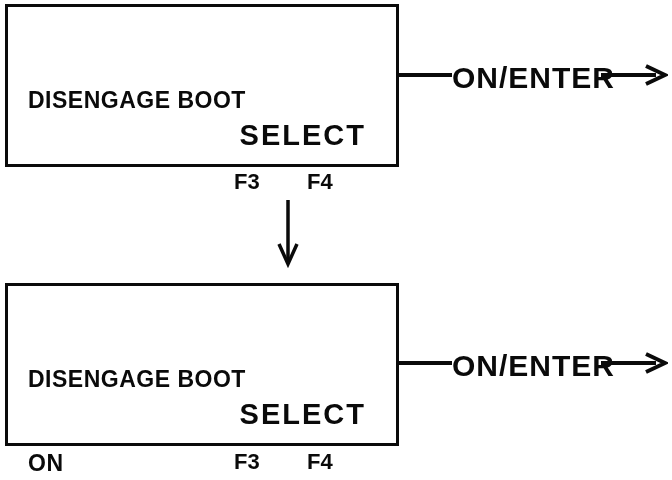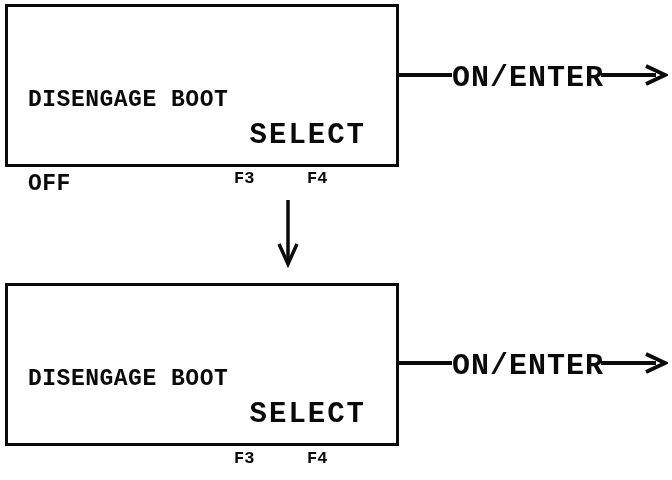--- a/index.html
+++ b/index.html
@@ -1,50 +1,49 @@
 <!DOCTYPE html>
 <html style="--ink: #0a0a0a; --paper: #ffffff;"><head>
 <meta charset="utf-8">
 <style>
   :root { --ink:#0a0a0a; --paper:#ffffff; }
   html,body { margin:0; padding:0; background:var(--paper); }
   .figure {
     position:relative; width:672px; height:480px;
     background:var(--paper); overflow:hidden;
-    font-family:Liberation Mono, monospace;
+    font-family:Liberation Sans, sans-serif;
     font-weight:bold; color:var(--ink);
   }
   .screen {
     position:absolute; left:5px; width:394px; height:163px;
     border:3px solid var(--ink); box-sizing:border-box; background:var(--paper);
   }
   .screen .title {
     position:absolute; left:20px; top:23px;
     font-size:23px; line-height:28px; letter-spacing:0.5px; white-space:pre;
   }
   .screen .select {
     position:absolute; right:30px; top:112px;
     font-size:29px; letter-spacing:2px;
   }
-  .fkey { position:absolute; font-size:17px; letter-spacing:0; }
+  .fkey { position:absolute; font-size:22px; letter-spacing:0; }
   .conn-line { position:absolute; left:397px; width:55px; height:4px; background:var(--ink); }
   .conn-label { position:absolute; left:452px; font-size:30px; letter-spacing:1px; white-space:nowrap; }
   .right-arrow { position:absolute; left:600px; }
   .down-arrow { position:absolute; left:276px; top:198px; }
   svg line, svg path { stroke:var(--ink); }
 </style>
 </head>
 <body>
 
 <div class="figure">
 
   <div class="screen" style="top:4px;">
     <div class="title">
       <div>DISENGAGE BOOT</div>
-      <div>OFF</div>
     </div>
     <div class="select">SELECT</div>
   </div>
   <div class="fkey" style="left:234px; top:169px;">F3</div>
   <div class="fkey" style="left:307px; top:169px;">F4</div>
 
   <div class="conn-line" style="top:73px;"></div>
   <div class="conn-label" style="top:61px;">ON/ENTER</div>
   <svg class="right-arrow" style="top:63px;" width="68" height="24" viewBox="0 0 68 24">
     <line x1="1" y1="12" x2="56" y2="12" stroke-width="4"></line>
@@ -52,20 +51,21 @@
   </svg>
 
   <svg class="down-arrow" width="24" height="70" viewBox="0 0 24 70">
     <line x1="12" y1="2" x2="12" y2="63" stroke-width="3.5"></line>
     <path d="M3,46 L12,66 L21,46" fill="none" stroke-width="3.5"></path>
   </svg>
 
   <div class="screen" style="top:283px;">
     <div class="title">
       <div>DISENGAGE BOOT</div>
+      <div>ON</div>
     </div>
     <div class="select">SELECT</div>
   </div>
   <div class="fkey" style="left:234px; top:449px;">F3</div>
   <div class="fkey" style="left:307px; top:449px;">F4</div>
 
   <div class="conn-line" style="top:361px;"></div>
   <div class="conn-label" style="top:349px;">ON/ENTER</div>
   <svg class="right-arrow" style="top:351px;" width="68" height="24" viewBox="0 0 68 24">
     <line x1="1" y1="12" x2="56" y2="12" stroke-width="4"></line>

